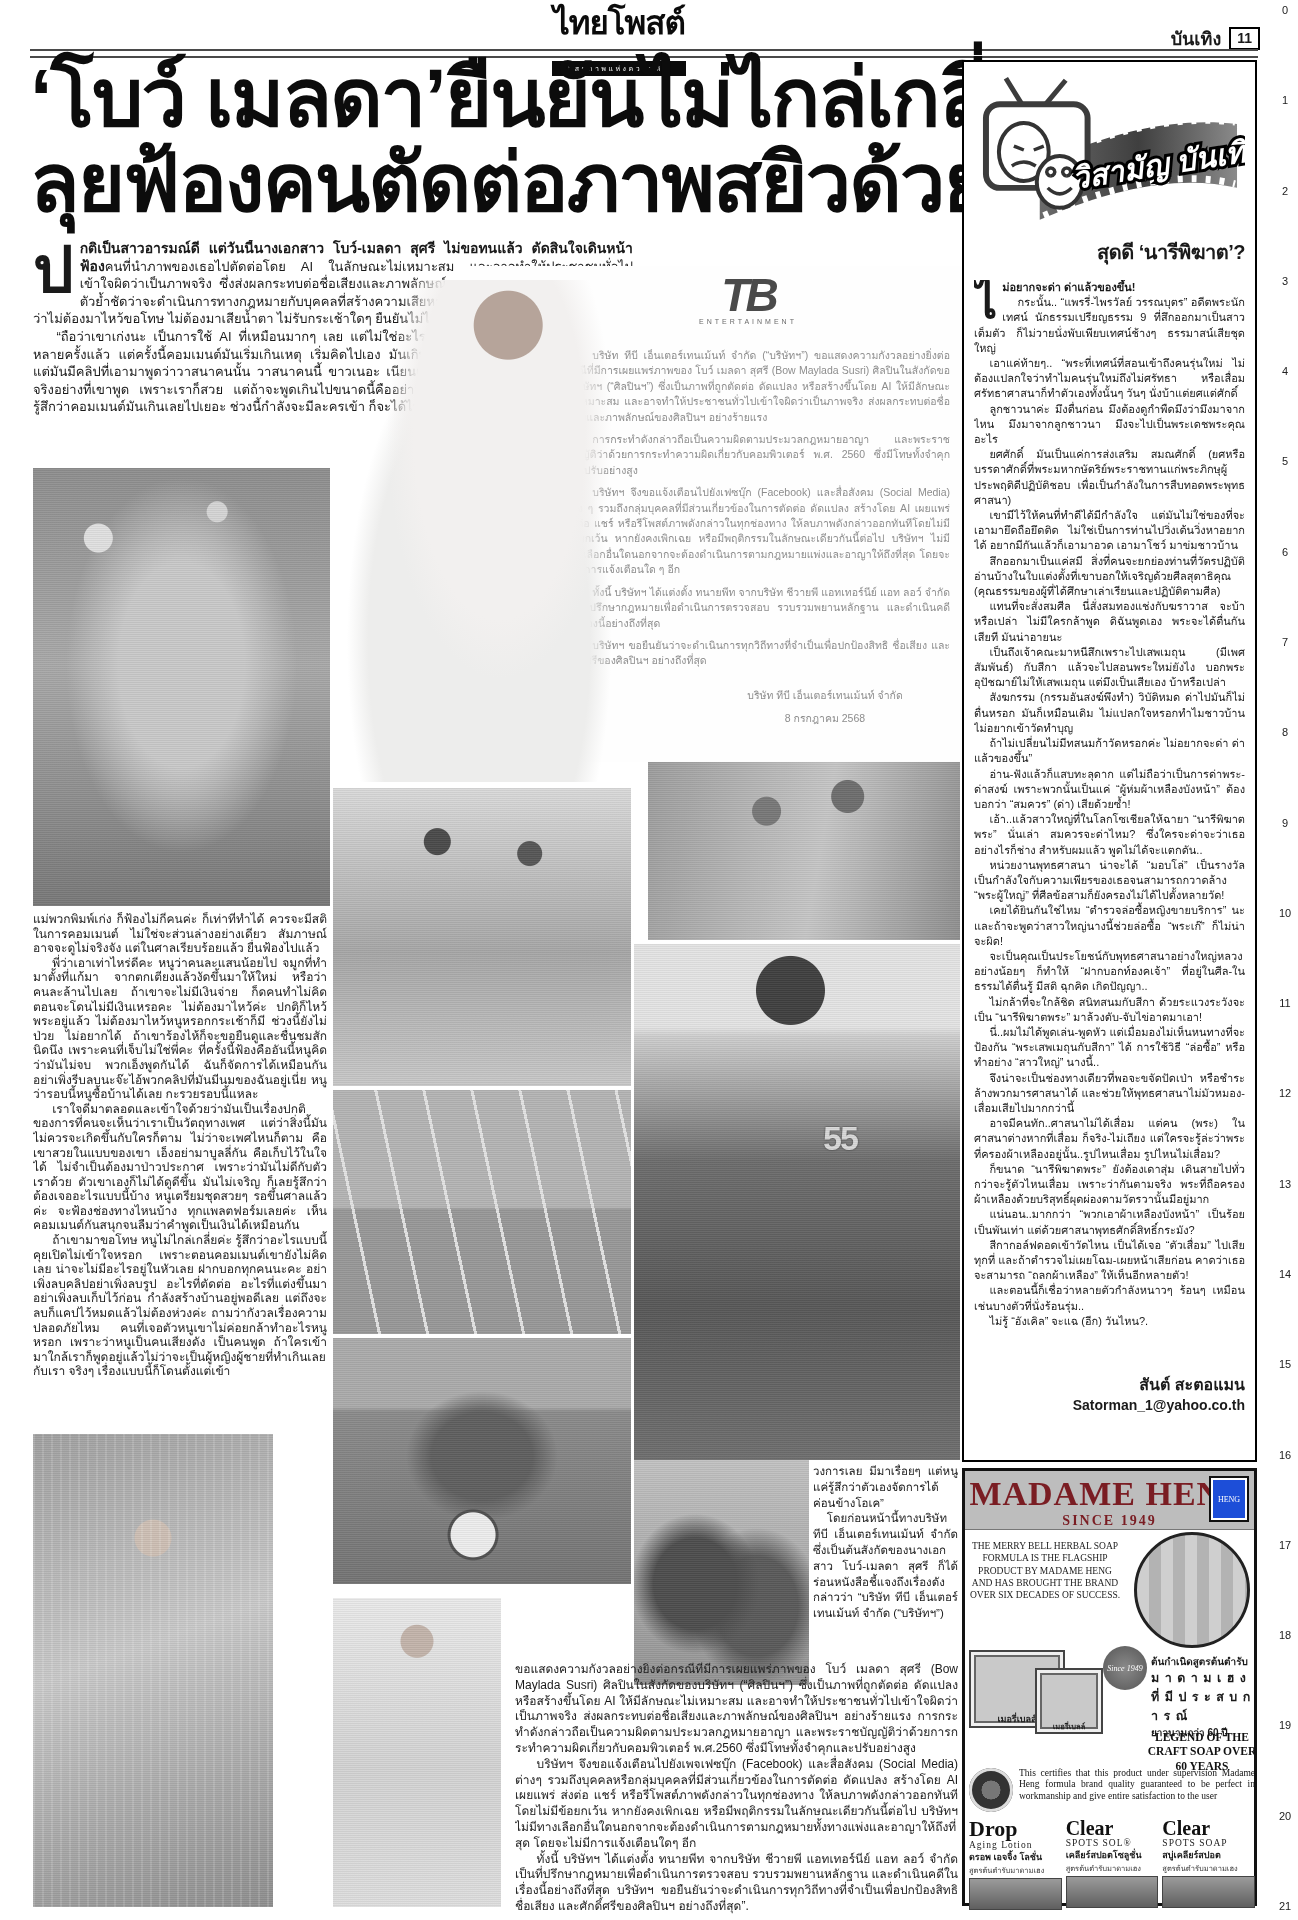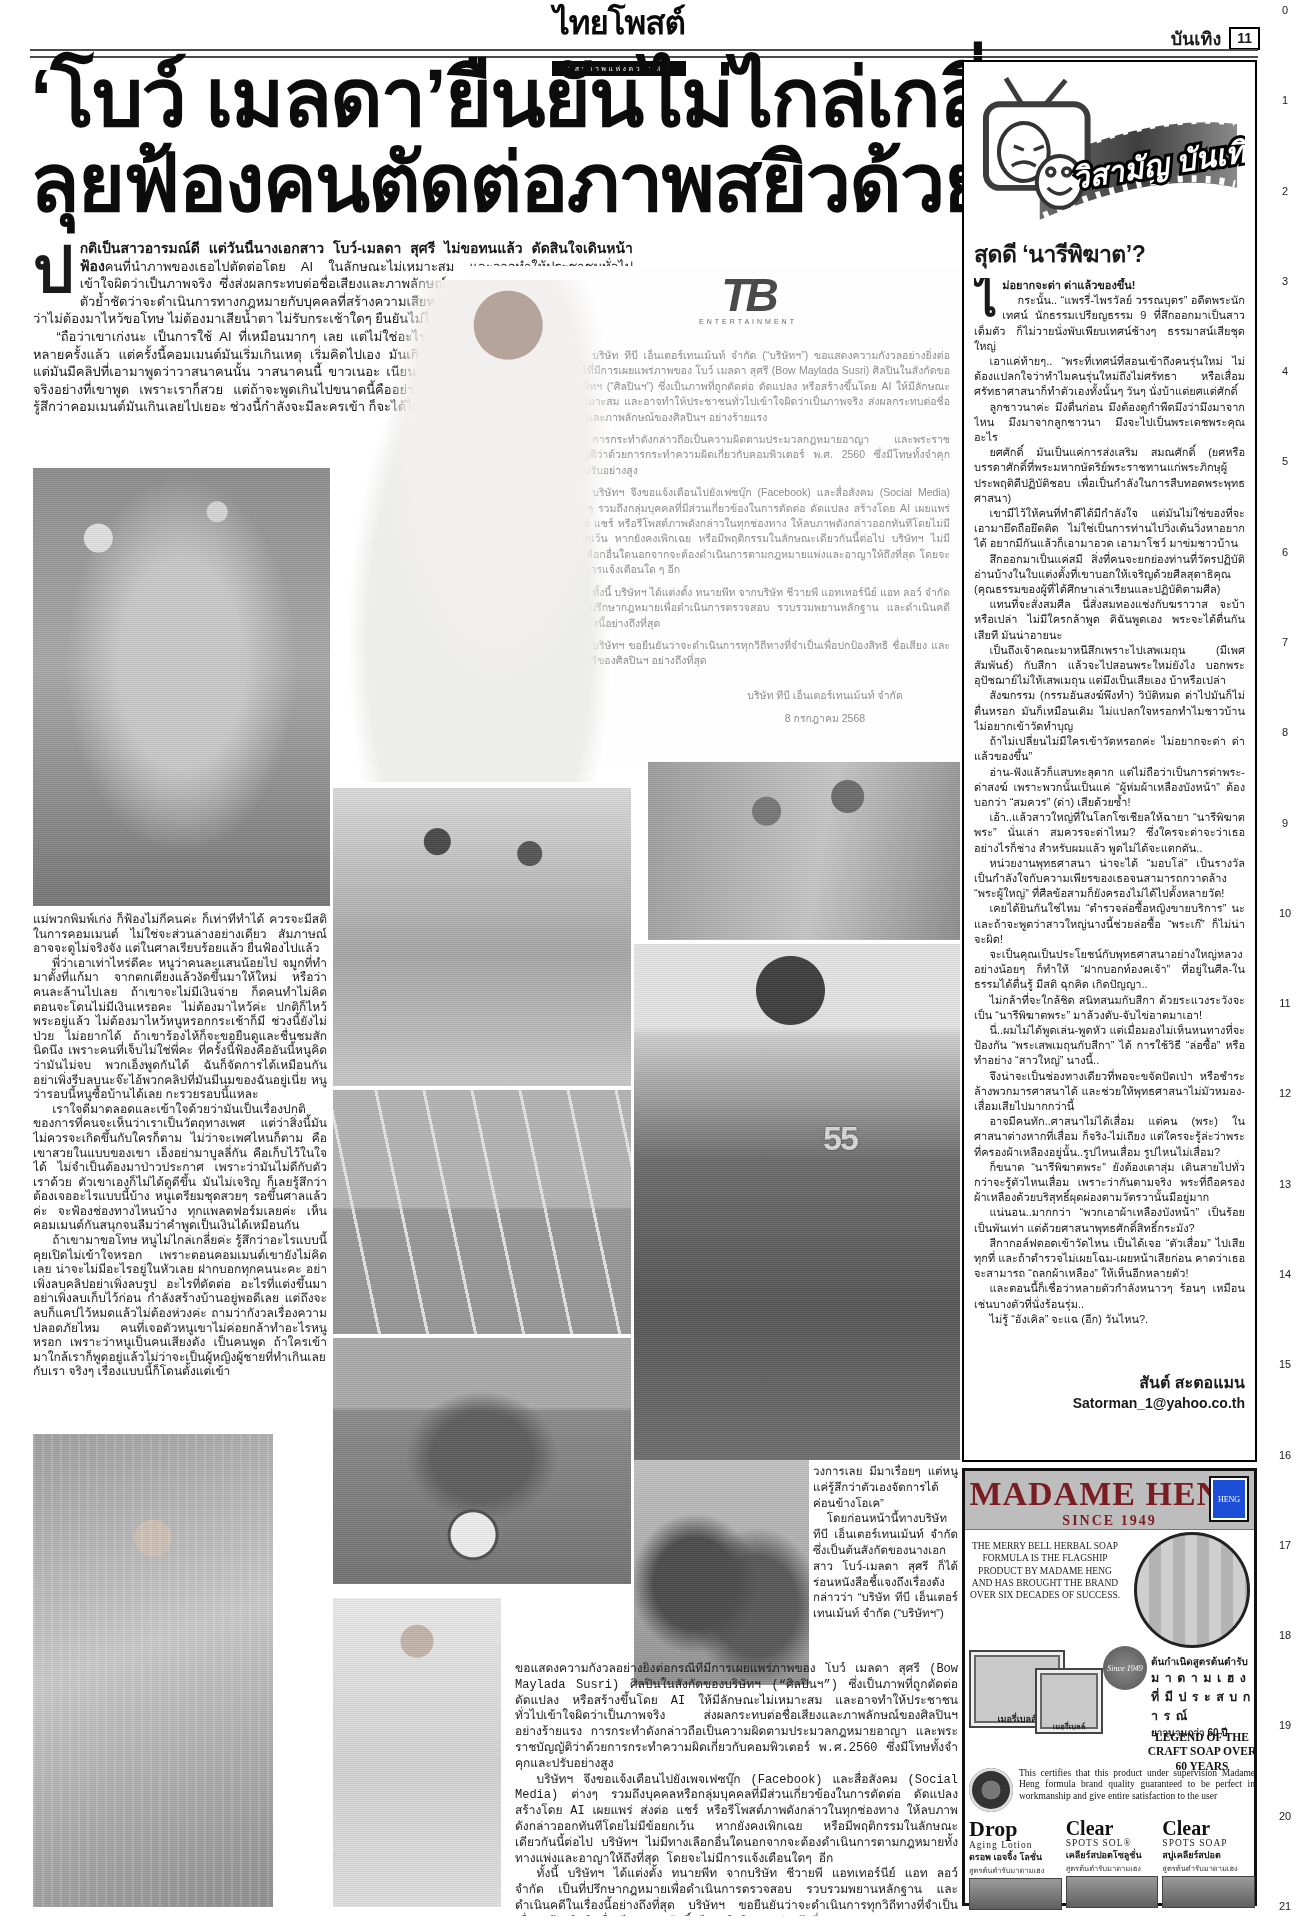--- a/index.html
+++ b/index.html
@@ -85,27 +85,27 @@
   .leftcol{position:absolute;left:33px;top:912px;width:294px;height:518px;overflow:hidden;
            font-size:12px;line-height:14.6px;text-align:justify;}
   .leftcol p{margin:0;text-indent:1.6em;}
   .leftcol p:first-child{text-indent:0;}
   .wraptext{position:absolute;left:813px;top:1464px;width:145px;height:196px;overflow:hidden;
             font-size:11.5px;line-height:15.8px;text-align:justify;}
   .wraptext p{margin:0;text-indent:1.2em;}
   .wraptext p:first-child{text-indent:0;}
   .bottomtext{position:absolute;left:515px;top:1662px;width:443px;height:254px;overflow:hidden;
               font-size:12px;line-height:15.8px;text-align:justify;}
-  .bottomtext p{margin:0;text-indent:1.8em;font-family:Liberation Mono, monospace;}
+  .bottomtext p{margin:0;text-indent:1.8em;}
   .bottomtext p:first-child{text-indent:0;}
   
   .colbox{position:absolute;left:962px;top:60px;width:295px;height:1402px;border:2px solid #000;
           box-sizing:border-box;padding:6px 10px;background:#fff;}
   .collogo{display:block;width:100%;height:166px;}
-  .coltitle{margin:2px 0 6px 0;text-align:left;font-size:23px;font-weight:900;letter-spacing:-0.5px;}
+  .coltitle{margin:2px 0 12px 0;text-align:right;font-size:20px;font-weight:900;letter-spacing:-0.5px;}
   .colbody{height:1084px;overflow:hidden;font-size:11px;line-height:15.2px;text-align:justify;}
   .colbody p{margin:0;text-indent:1.4em;}
   .colbody .first{text-indent:0;}
   .colbody .dropcap2{float:left;font-size:46px;line-height:40px;font-weight:900;padding:2px 5px 0 0;}
   .colbody .lede{font-weight:bold;}
   .colsign{margin-top:8px;text-align:right;}
   .col-author{font-size:16px;font-weight:900;}
   .col-email{font-size:14px;font-weight:bold;}
   
   .ad{position:absolute;left:962px;top:1468px;width:295px;height:438px;border:3px solid #111;
@@ -273,21 +273,21 @@
     <div>
         <p>กระนั้น.. “แพรรี่-ไพรวัลย์ วรรณบุตร” อดีตพระนักเทศน์ นักธรรมเปรียญธรรม 9 ที่สึกออกมาเป็นสาวเต็มตัว ก็ไม่วายนั่งพับเพียบเทศน์ช้างๆ ธรรมาสน์เสียชุดใหญ่</p>
         <p>เอาแค่ท้ายๆ.. “พระที่เทศน์ที่สอนเข้าถึงคนรุ่นใหม่ ไม่ต้องแปลกใจว่าทำไมคนรุ่นใหม่ถึงไม่ศรัทธา หรือเสื่อมศรัทธาศาสนาก็ทำตัวเองทั้งนั้นๆ วันๆ นั่งบ้าแต่ยศแต่ศักดิ์</p>
         <p>ลูกชาวนาค่ะ มึงตื่นก่อน มึงต้องดูกำพืดมึงว่ามึงมาจากไหน มึงมาจากลูกชาวนา มึงจะไปเป็นพระเดชพระคุณอะไร</p>
         <p>ยศศักดิ์ มันเป็นแค่การส่งเสริม สมณศักดิ์ (ยศหรือบรรดาศักดิ์ที่พระมหากษัตริย์พระราชทานแก่พระภิกษุผู้ประพฤติดีปฏิบัติชอบ เพื่อเป็นกำลังในการสืบทอดพระพุทธศาสนา)</p>
         <p>เขามีไว้ให้คนที่ทำดีได้มีกำลังใจ แต่มันไม่ใช่ของที่จะเอามายึดถือยึดติด ไม่ใช่เป็นการท่านไปวิ่งเต้นวิ่งหาอยากได้ อยากมีกันแล้วก็เอามาอวด เอามาโชว์ มาข่มชาวบ้าน</p>
         <p>สึกออกมาเป็นแค่สมี สิ่งที่คนจะยกย่องท่านที่วัตรปฏิบัติ อ่านบ้างในใบแต่งตั้งที่เขาบอกให้เจริญด้วยศีลสุตาธิคุณ (คุณธรรมของผู้ที่ได้ศึกษาเล่าเรียนและปฏิบัติตามศีล)</p>
         <p>แทนที่จะสั่งสมศีล นี่สั่งสมทองแช่งกับฆราวาส จะบ้าหรือเปล่า ไม่มีใครกล้าพูด ดิฉันพูดเอง พระจะได้ตื่นกันเสียที มันน่าอายนะ</p>
         <p>เป็นถึงเจ้าคณะมาหนีสึกเพราะไปเสพเมถุน (มีเพศสัมพันธ์) กับสีกา แล้วจะไปสอนพระใหม่ยังไง บอกพระอุปัชฌาย์ไม่ให้เสพเมถุน แต่มึงเป็นเสียเอง บ้าหรือเปล่า</p>
         <p>สังฆกรรม (กรรมอันสงฆ์พึงทำ) วิบัติหมด ด่าไปมันก็ไม่ตื่นหรอก มันก็เหมือนเดิม ไม่แปลกใจหรอกทำไมชาวบ้านไม่อยากเข้าวัดทำบุญ</p>
-        <p>ถ้าไม่เปลี่ยนไม่มีใครเข้าวัดหรอกค่ะ ไม่อยากจะด่า ด่าแล้วของขึ้น”</p>
+        <p>ถ้าไม่เปลี่ยนไม่มีทสนมก้าวัดหรอกค่ะ ไม่อยากจะด่า ด่าแล้วของขึ้น”</p>
         <p>อ่าน-ฟังแล้วก็แสบทะลุดาก แต่ไม่ถือว่าเป็นการด่าพระ-ด่าสงฆ์ เพราะพวกนั้นเป็นแค่ “ผู้ห่มผ้าเหลืองบังหน้า” ต้องบอกว่า “สมควร” (ด่า) เสียด้วยซ้ำ!</p>
         <p>เอ้า..แล้วสาวใหญ่ที่ในโลกโซเชียลให้ฉายา “นารีพิฆาตพระ” นั่นเล่า สมควรจะด่าไหม? ซึ่งใครจะด่าจะว่าเธออย่างไรก็ช่าง สำหรับผมแล้ว พูดไม่ได้จะแตกดัน..</p>
         <p>หน่วยงานพุทธศาสนา น่าจะได้ “มอบโล่” เป็นรางวัล เป็นกำลังใจกับความเพียรของเธอจนสามารถกวาดล้าง “พระผู้ใหญ่” ที่ศีลข้อสามก็ยังครองไม่ได้ไปตั้งหลายวัด!</p>
         <p>เคยได้ยินกันใช่ไหม “ตำรวจล่อซื้อหญิงขายบริการ” นะ และถ้าจะพูดว่าสาวใหญ่นางนี้ช่วยล่อซื้อ “พระเก๊” ก็ไม่น่าจะผิด!</p>
         <p>จะเป็นคุณเป็นประโยชน์กับพุทธศาสนาอย่างใหญ่หลวง อย่างน้อยๆ ก็ทำให้ “ฝากบอกท์องคเจ้า” ที่อยู่ในศีล-ในธรรมได้ตื่นรู้ มีสติ ฉุกคิด เกิดปัญญา..</p>
         <p>ไม่กล้าที่จะใกล้ชิด สนิทสนมกับสีกา ด้วยระแวงระวังจะเป็น “นารีพิฆาตพระ” มาล้วงตับ-จับไข่อาตมาเอา!</p>
         <p>นี่..ผมไม่ได้พูดเล่น-พูดหัว แต่เมื่อมองไม่เห็นหนทางที่จะป้องกัน “พระเสพเมถุนกับสีกา” ได้ การใช้วิธี “ล่อซื้อ” หรือทำอย่าง “สาวใหญ่” นางนี้..</p>
         <p>จึงน่าจะเป็นช่องทางเดียวที่พอจะขจัดปัดเป่า หรือชำระล้างพวกมารศาสนาได้ และช่วยให้พุทธศาสนาไม่มัวหมอง-เสื่อมเสียไปมากกว่านี้</p>
         <p>อาจมีคนทัก..ศาสนาไม่ได้เสื่อม แต่คน (พระ) ในศาสนาต่างหากที่เสื่อม ก็จริง-ไม่เถียง แต่ใครจะรู้ล่ะว่าพระที่ครองผ้าเหลืองอยู่นั้น..รูปไหนเสื่อม รูปไหนไม่เสื่อม?</p>
         <p>ก็ขนาด “นารีพิฆาตพระ” ยังต้องเดาสุ่ม เดินสายไปทั่วกว่าจะรู้ตัวไหนเสื่อม เพราะว่ากันตามจริง พระที่ถือครองผ้าเหลืองด้วยบริสุทธิ์ผุดผ่องตามวัตรวานั้นมีอยู่มาก</p>

